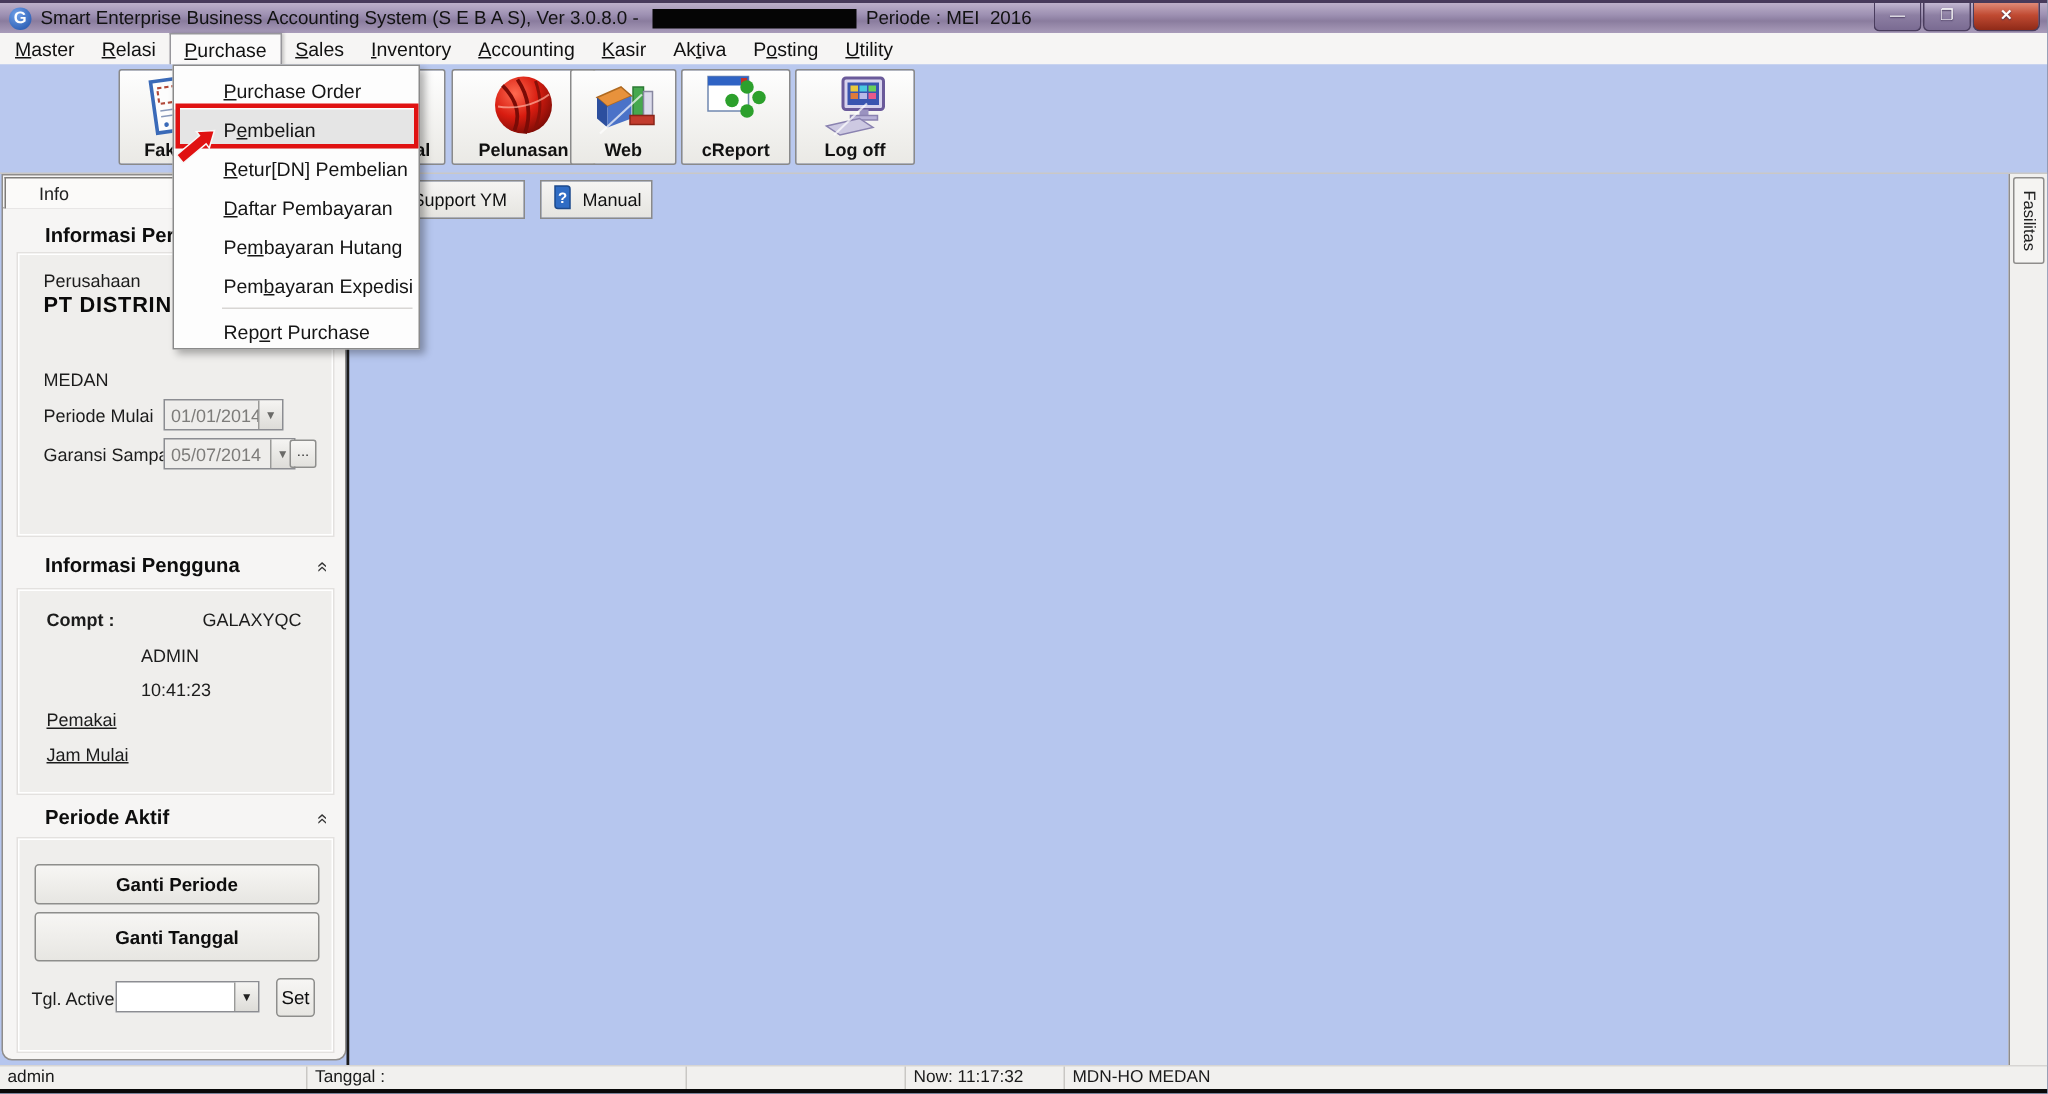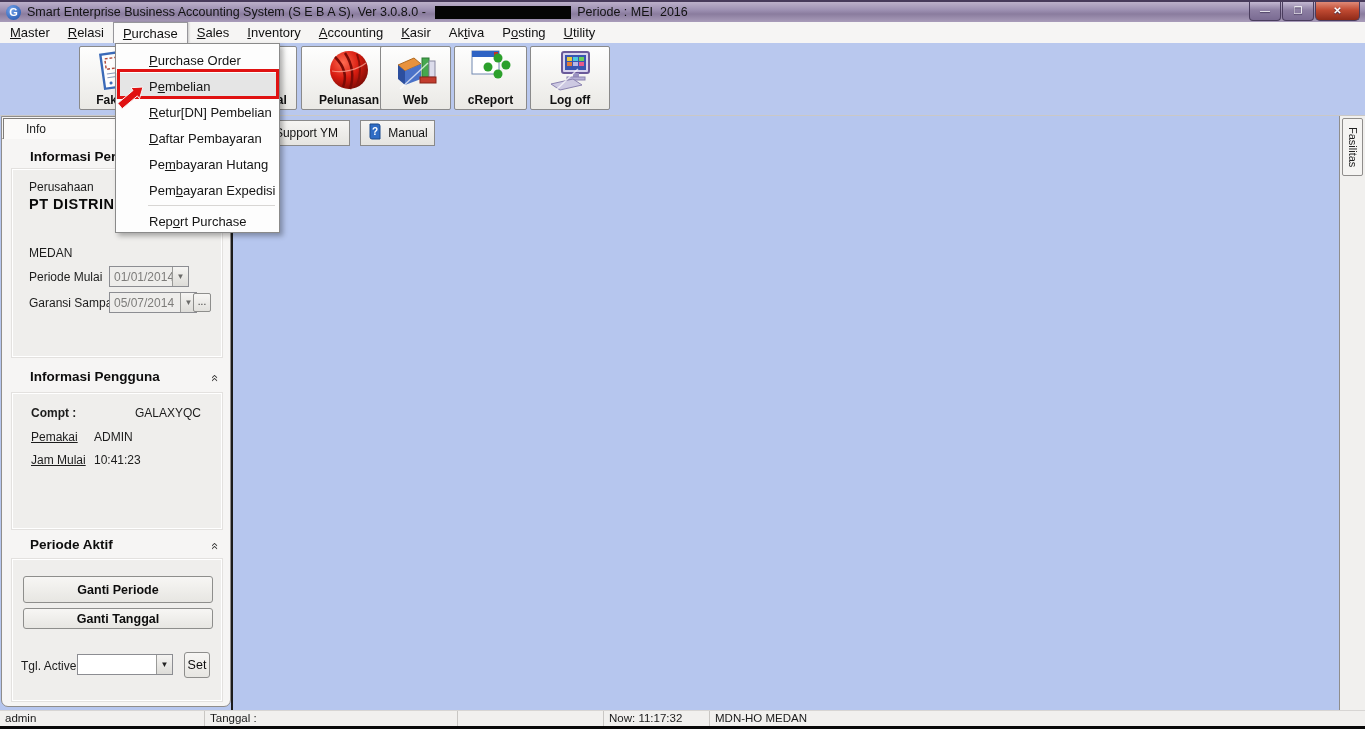--- a/index.html
+++ b/index.html
@@ -44,21 +44,21 @@
   .sidebar { position:absolute; left:1px; top:0; width:230px; height:591px; background:#f6f5f4;
     border:1px solid #8f8d8b; border-radius:0 0 7px 7px; }
   .tab-strip { position:absolute; left:0; top:0; width:228px; height:22px; border-bottom:1px solid #b3b1af; }
   .info-tab { position:absolute; left:1px; top:1px; width:114px; height:21px; background:#fbfaf9;
     border:1px solid #7e7c7a; border-bottom:none; font-size:12px; color:#222; padding:3px 0 0 22px; }
   .side-header { position:absolute; left:28px; font-weight:bold; font-size:13.5px; color:#0d0d0d; }
   .chevron { position:absolute; left:204px; width:16px; height:14px; font-size:13px; color:#333;
     transform:rotate(90deg); text-align:center; line-height:12px; cursor:pointer; }
   .side-box { position:absolute; left:10px; width:210px; background:#efeeec; border:1px solid #ffffff; box-shadow:0 0 0 1px #e3e1df; }
   .slabel { position:absolute; font-size:12px; color:#1c1c1c; }
-  .slink { position:absolute; font-size:12px; color:#1c1c1c; text-decoration:underline; cursor:pointer; }
+  .slink { position:absolute; font-size:12px; color:#1c1c1c; text-decoration:underline; cursor:pointer;margin-top:43px; }
   .company-name { position:absolute; font-size:14.5px; font-weight:bold; color:#0a0a0a; letter-spacing:.5px; }
   .combo { position:absolute; height:21px; border:1px solid #8c8d92; background:#eeedeb; display:flex; align-items:center; }
   .combo .cval { flex:1; font-size:12px; color:#7d7c7a; padding-left:4px; white-space:nowrap; overflow:hidden; }
   .combo .arrow { width:16px; height:100%; border-left:1px solid #9a9a98; background:linear-gradient(#f5f4f2,#dddcd8);
     font-size:8px; color:#6a6a68; display:flex; align-items:center; justify-content:center; }
   .combo.enabled { background:#ffffff; }
   .combo.enabled .cval { color:#111; }
   .side-btn { position:absolute; border:1px solid #8e8e8c; border-radius:3px; background:linear-gradient(#f7f6f4,#e7e6e2);
     font-weight:bold; font-size:12.5px; color:#0d0d0d; display:flex; align-items:center; justify-content:center; cursor:pointer; }
   .browse-btn { position:absolute; width:18px; height:19px; border:1px solid #8e8e8c; border-radius:2px;
@@ -255,21 +255,21 @@
         <div class="slabel" style="left:81px;top:36px;">ADMIN</div>
         <div class="slink" style="left:18px;top:59px;">Jam Mulai</div>
         <div class="slabel" style="left:81px;top:59px;">10:41:23</div>
       </div>
 
       <div class="side-header" style="top:420px;">Periode Aktif</div>
       <div class="chevron" style="top:422px;">«</div>
 
       <div class="side-box" style="top:442px;height:142px;">
         <div class="side-btn" style="left:10px;top:16px;width:190px;height:27px;">Ganti Periode</div>
-        <div class="side-btn" style="left:10px;top:48px;width:190px;height:21px;">Ganti Tanggal</div>
+        <div class="side-btn" style="left:10px;top:48px;width:190px;height:33px;">Ganti Tanggal</div>
         <div class="slabel" style="left:8px;top:99px;">Tgl. Active</div>
         <div class="combo enabled" style="left:64px;top:94px;width:96px;">
           <span class="cval"></span>
           <span class="arrow" style="color:#222;">▼</span>
         </div>
         <div class="side-btn" style="left:171px;top:92px;width:26px;height:26px;font-weight:normal;">Set</div>
       </div>
     </div>
     <div class="sidebar-divider"></div>
 

